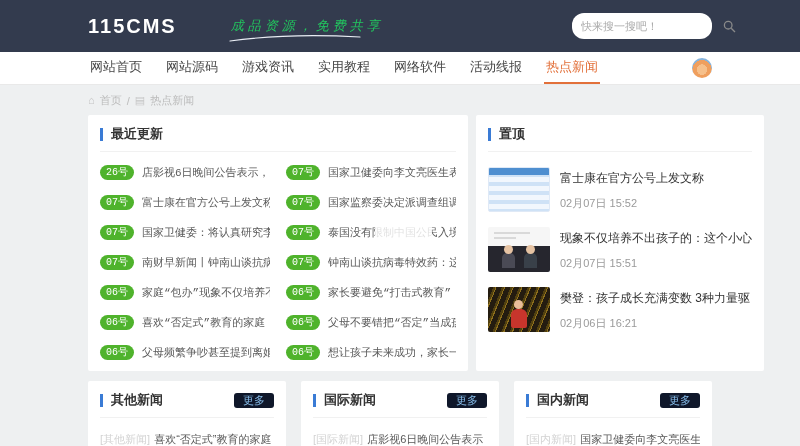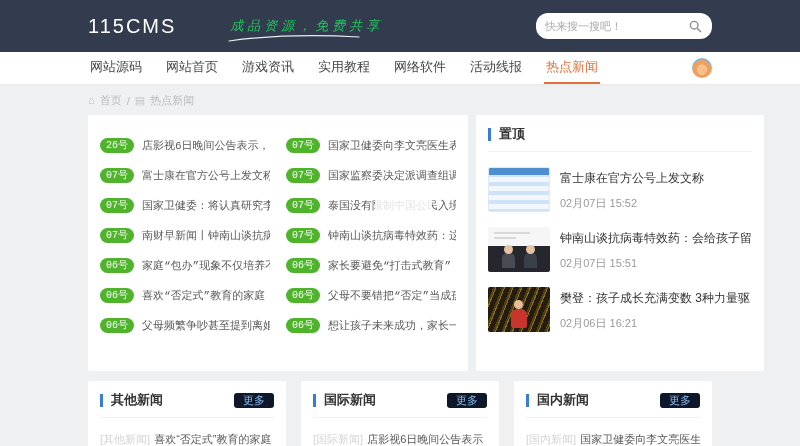--- a/index.html
+++ b/index.html
@@ -3,25 +3,25 @@
 <meta charset="utf-8">
 <style>
   * { margin:0; padding:0; box-sizing:border-box; }
   body { width:800px; height:446px; overflow:hidden; background:#eef0f1;
          font-family:"Liberation Sans", sans-serif; }
   .page { width:800px; height:446px; overflow:hidden; background:#eef0f1; }
 
   
   .site-header { height:52px; background:#333b4e; display:flex; align-items:center;
                  padding:0 88px; }
-  .logo { color:#fff; font-size:20px; font-weight:400; letter-spacing:2px; cursor:pointer; }
+  .logo { color:#fff; font-size:20px; font-weight:700; letter-spacing:2px; cursor:pointer; }
   .slogan { position:relative; margin-left:54px; color:#22c55e; font-size:13px;
             font-style:italic; letter-spacing:4px; font-family:"DejaVu Serif", serif; }
   .swoosh { position:absolute; left:-4px; bottom:-8px; }
-  .search-box { margin-left:auto; width:176px; height:24px; background:#fff;
+  .search-box { margin-left:auto; width:140px; height:24px; background:#fff;
                 border-radius:12px; display:flex; align-items:center; padding:13px 9px; }
   .search-box input { flex:1; border:0; outline:0; background:transparent;
                       font-size:11px; color:#666; }
   .search-box input::placeholder { color:#aaa; }
   .search-btn { width:14px; height:14px; cursor:pointer; display:flex; align-items:center; }
 
   
   .main-nav { height:33px; background:#fff; border-bottom:1px solid #e9e9e9;
               display:flex; align-items:stretch; padding:0 88px; gap:20px; }
   .nav-item { font-size:13px; color:#474747; display:flex; align-items:center;
@@ -111,41 +111,45 @@
       <span class="search-btn">
         <svg width="13" height="13" viewBox="0 0 13 13">
           <circle cx="5.2" cy="5.2" r="3.8" fill="none" stroke="#8a8a8a" stroke-width="1.3"></circle>
           <line x1="8.2" y1="8.2" x2="12" y2="12" stroke="#8a8a8a" stroke-width="1.3"></line>
         </svg>
       </span>
     </div>
   </header>
 
   <nav class="main-nav">
+    <div class="nav-item">网站首页</div>
     <div class="nav-item">网站源码</div>
-    <div class="nav-item">网站首页</div>
     <div class="nav-item">游戏资讯</div>
     <div class="nav-item">实用教程</div>
     <div class="nav-item">网络软件</div>
     <div class="nav-item">活动线报</div>
     <div class="nav-item active">热点新闻</div>
     <div class="avatar"></div>
   </nav>
 
   <div class="breadcrumb">
     <span class="bc-icon">⌂</span>
     <span class="crumb-link">首页</span>
     <span>/</span>
     <span class="bc-icon">▤</span>
     <span>热点新闻</span>
   </div>
 
   <div class="main-row">
 
     <section class="card recent-card">
+      <div class="card-head">
+        <span class="head-bar"></span>
+        <span class="head-title">最近更新</span>
+      </div>
       <div class="recent-grid">
         <div class="recent-col">
           <div class="news-item">
             <span class="badge">26号</span>
             <span class="news-title">店影视6日晚间公告表示，受疫</span>
           </div>
           <div class="news-item">
             <span class="badge">07号</span>
             <span class="news-title">富士康在官方公号上发文称</span>
           </div>
@@ -216,21 +220,21 @@
         </div>
       </div>
       <div class="top-item">
         <div class="thumb thumb-video">
           <i class="line" style="top:5px"></i>
           <i class="line" style="top:10px; right:34px"></i>
           <i class="fig fig-a" style="left:14px"></i>
           <i class="fig fig-b" style="left:36px"></i>
         </div>
         <div class="top-meta">
-          <div class="t-title">钟南山谈抗病毒特效药：会给孩子留</div>
+          <div class="t-title">现象不仅培养不出孩子的：这个小心</div>
           <div class="t-date">02月07日 15:51</div>
         </div>
       </div>
       <div class="top-item">
         <div class="thumb thumb-stage">
           <i class="stage-person"></i>
         </div>
         <div class="top-meta">
           <div class="t-title">樊登：孩子成长充满变数 3种力量驱</div>
           <div class="t-date">02月06日 16:21</div>

